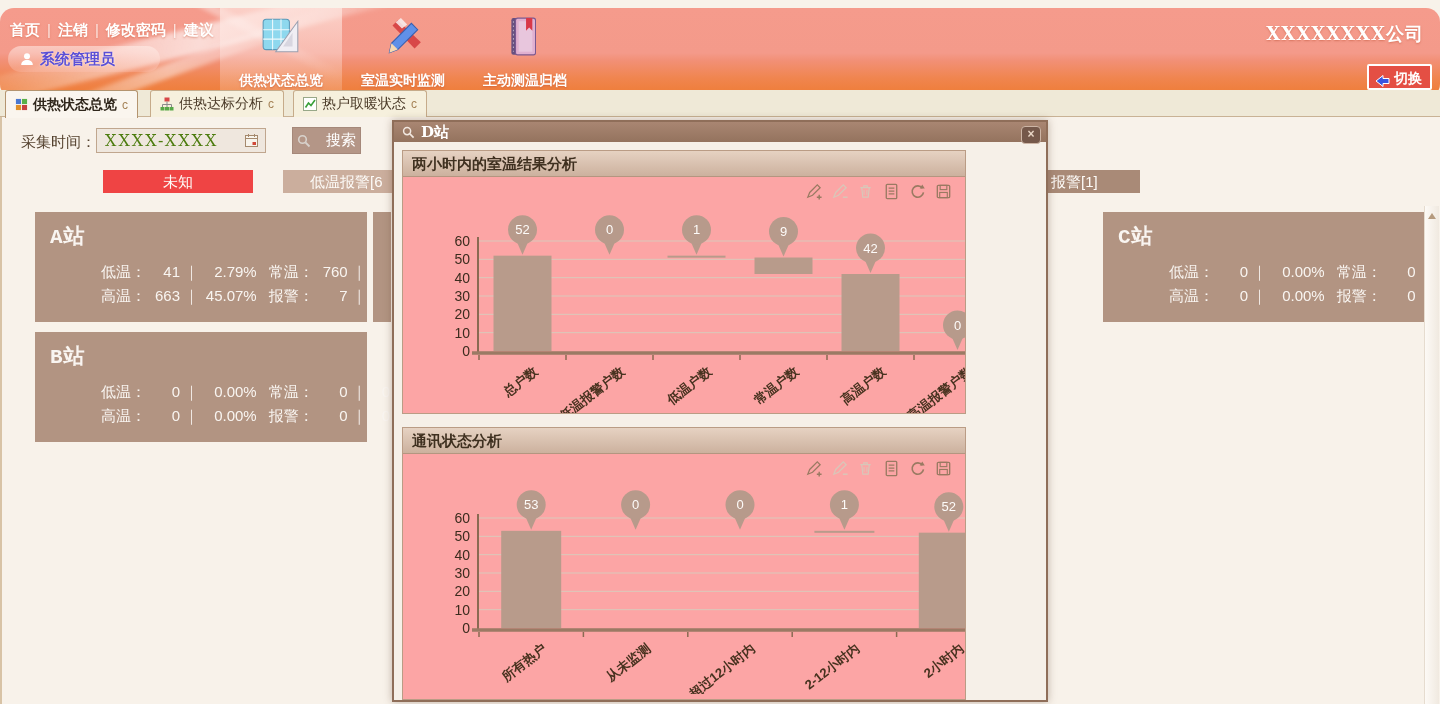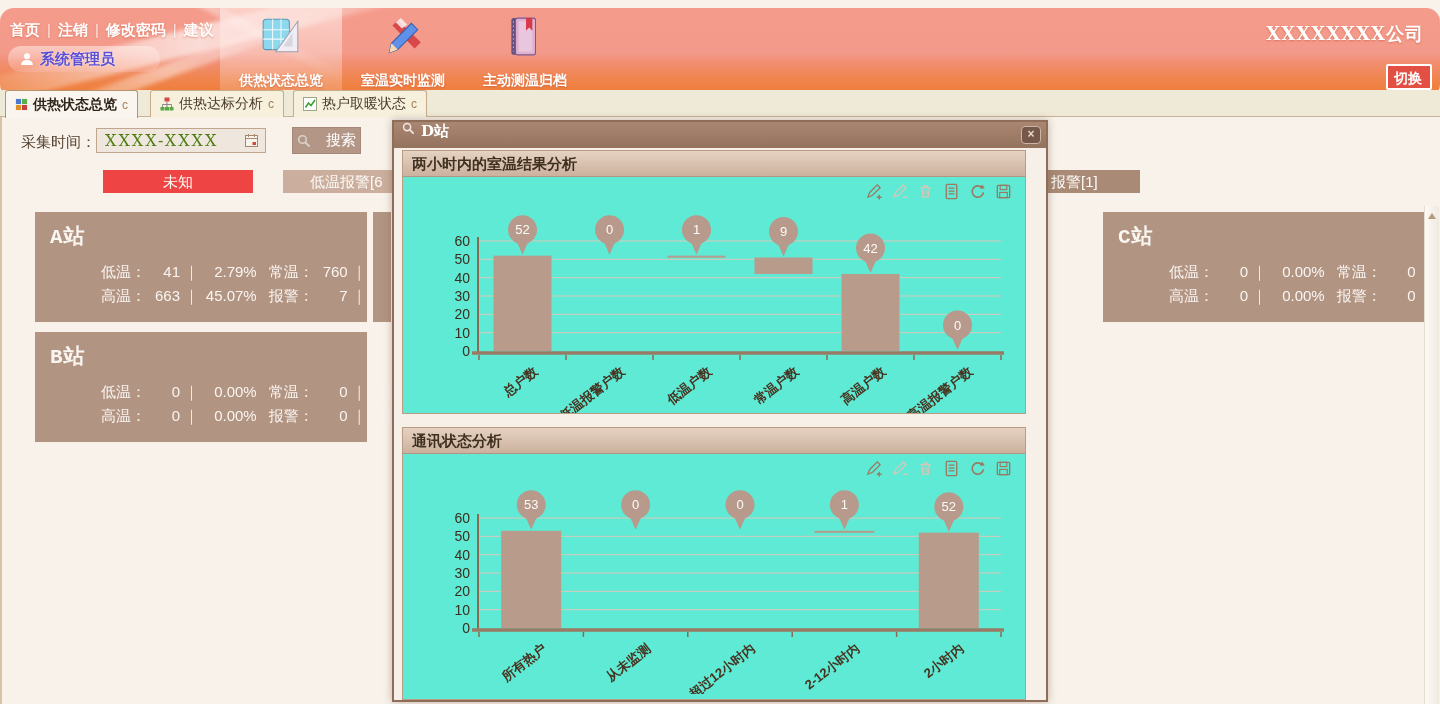--- a/index.html
+++ b/index.html
@@ -21,21 +21,21 @@
     background:linear-gradient(180deg,rgba(255,240,235,.55),rgba(255,200,190,.25)); display:flex; align-items:center; padding-left:12px; gap:6px; }
   .user-pill .uname { color:#5b4fd6; font-weight:bold; font-size:15px; text-shadow:0 0 2px rgba(255,255,255,.9); }
   .nav { position:absolute; left:220px; top:0; height:90px; display:flex; }
   .nav-item { width:122px; height:90px; display:flex; flex-direction:column; align-items:center; justify-content:flex-end; padding-bottom:8px; cursor:pointer; position:relative; }
   .nav-item .nicon { position:absolute; top:6px; }
   .nav-item .nlabel { color:#fff; font-size:14px; font-weight:bold; text-shadow:0 1px 2px rgba(190,80,50,.55); }
   .nav-item.active { background:linear-gradient(180deg,rgba(255,235,230,.65),rgba(255,255,255,.15)); border-bottom:4px solid #8ee63e; padding-bottom:4px; }
   .nav-item.gap { margin-left:14px; }
   .company { position:absolute; right:16px; top:14px; color:#fff; font-family:"DejaVu Serif", serif; font-weight:bold; font-size:18px; letter-spacing:1px; text-shadow:0 1px 2px rgba(190,80,50,.5); }
   .switch-btn { position:absolute; right:8px; top:56px; height:26px; padding:0 8px 0 6px; background:#e44f44; border:2px solid #fff; border-radius:2px;
-    color:#fff; font-size:14px; font-weight:bold; display:flex; align-items:flex-end; gap:4px; cursor:pointer;flex-direction:column; }
+    color:#fff; font-size:14px; font-weight:bold; display:flex; align-items:flex-end; gap:4px; cursor:pointer; }
 
   
   .tabbar { position:absolute; left:0; top:90px; width:1440px; height:27px; background:#efe9d7; border-bottom:1px solid #c9b295; }
   .tab { position:absolute; top:0; height:27px; display:flex; align-items:center; gap:5px; padding:0 9px; font-size:14px; color:#4a3a28;
     background:#f6f0dd; border:1px solid #c6ab8a; border-bottom:none; border-radius:3px 3px 0 0; cursor:pointer; }
   .tab.active { background:#faf5ee; font-weight:bold; color:#30271c; height:28px; z-index:2; border-color:#b4946f;text-align:right; }
   .tab .rfr { color:#a5severity; color:#a58256; font-size:12px; font-weight:normal; }
   .tab1 { left:5px; } .tab2 { left:150px; } .tab3 { left:293px; }
 
   
@@ -62,25 +62,25 @@
   .station-b { left:35px; top:332px; }
   .station-c { left:1103px; top:212px; width:333px; }
   .station-sliver { position:absolute; left:373px; top:212px; width:18px; height:110px; background:#b29482; }
 
   
   .scrollbar { position:absolute; right:1px; top:206px; width:15px; height:498px; background:linear-gradient(90deg,#fdfaf6,#f0e9e0); border-left:1px solid #e6dccf; }
   .scroll-up { position:absolute; top:7px; left:3px; width:0; height:0; border-left:4px solid transparent; border-right:4px solid transparent; border-bottom:6px solid #b59a7e; }
 
   
   .modal { position:absolute; left:392px; top:120px; width:656px; height:582px; background:#f6f0e8; border:2px solid #8f6e59; z-index:10; box-shadow:0 0 8px rgba(90,60,40,.35); }
-  .modal-title { height:26px; background:linear-gradient(180deg,#a98672,#94735e); display:flex; padding:0 8px; gap:6px; }
+  .modal-title { height:20px; background:linear-gradient(180deg,#a98672,#94735e); display:flex; align-items:center; padding:0 8px; gap:6px; }
   .modal-title .mtext { color:#fff; font-family:"DejaVu Serif", serif; font-weight:bold; font-size:15px; }
   .modal-close { position:absolute; right:5px; top:4px; width:20px; height:18px; background:#75584a; border:1px solid #cdb5a5; border-radius:4px;
     color:#e9d6c6; font-size:12px; font-weight:bold; line-height:15px; text-align:center; cursor:pointer; }
-  .panel { position:absolute; left:8px; width:624px; background:#5eead4; border:1px solid #ba9c85; }
+  .panel { position:absolute; left:8px; width:564px; background:#fca5a5; border:1px solid #ba9c85; }
   .panel-1 { top:28px; height:264px; overflow:hidden; }
   .panel-2 { top:305px; height:273px; overflow:hidden; }
   .panel-header { height:26px; background:linear-gradient(180deg,#e6d2c2,#ccb19e); border-bottom:1px solid #b49680;
     font-size:15px; font-weight:bold; color:#3f3020; line-height:25px; padding-left:9px; }
   .panel-toolbar { position:absolute; right:12px; top:31px; display:flex; gap:7px; }
   .tb-icon { width:19px; height:19px; color:#9a7a62; cursor:pointer; }
   .tb-icon.disabled { color:#d8c7b9; cursor:default; }
   .chart-box { position:absolute; left:8px; top:60px; width:620px; height:206px; }
 </style>
 </head>

